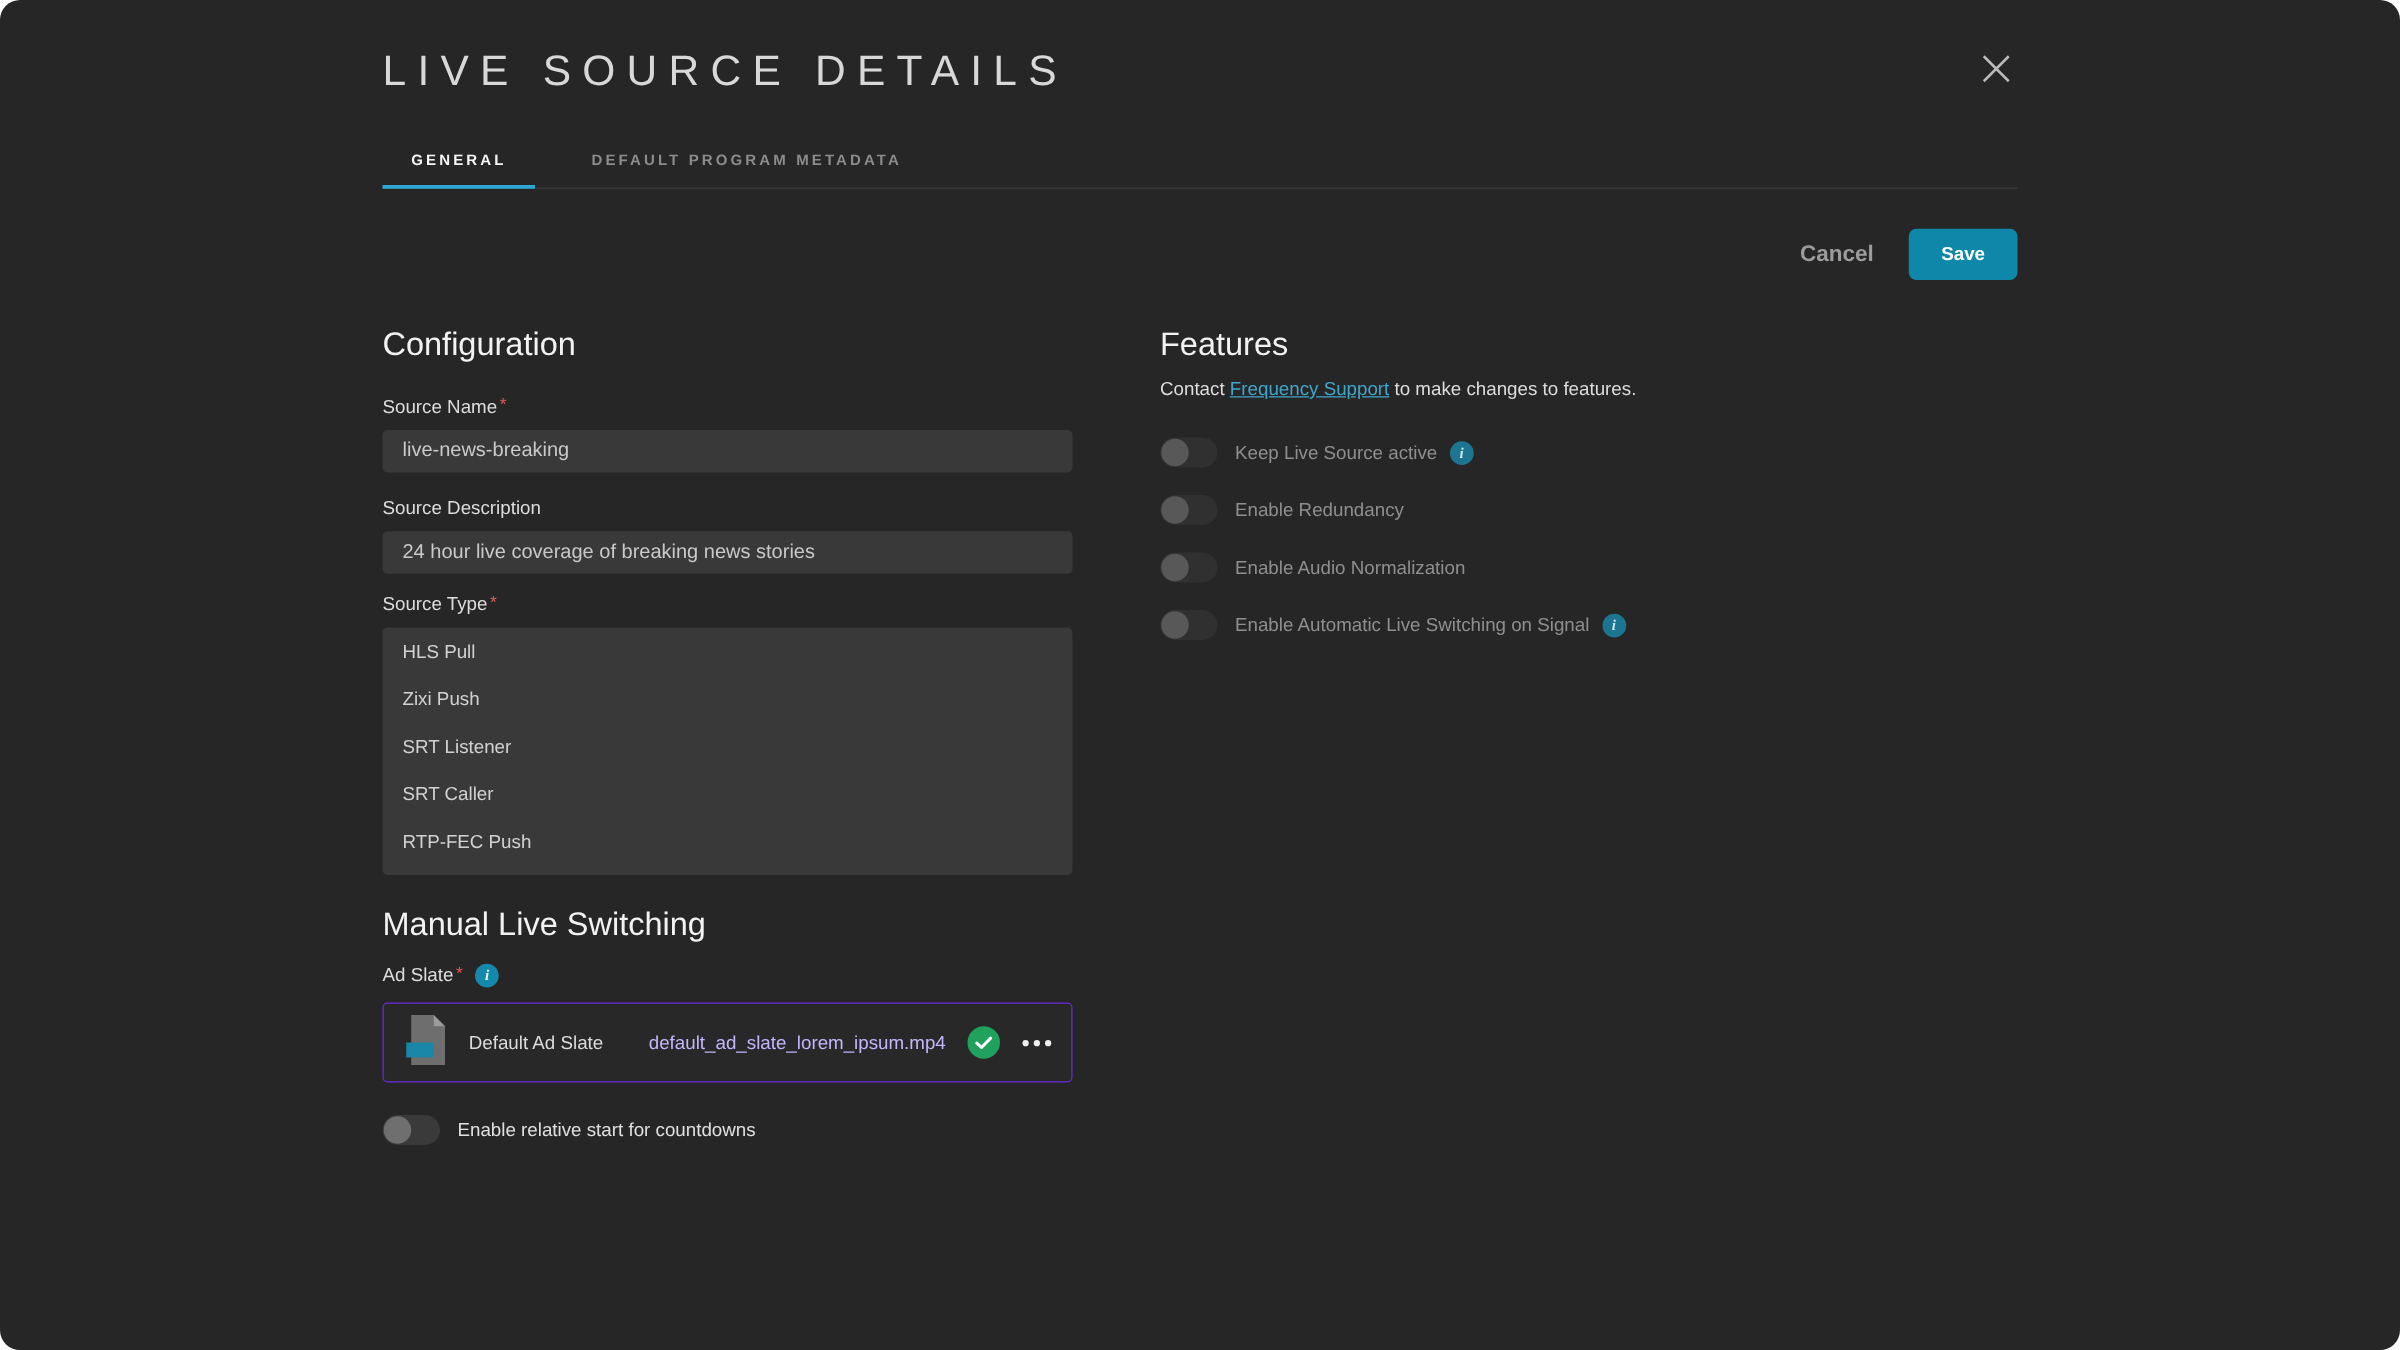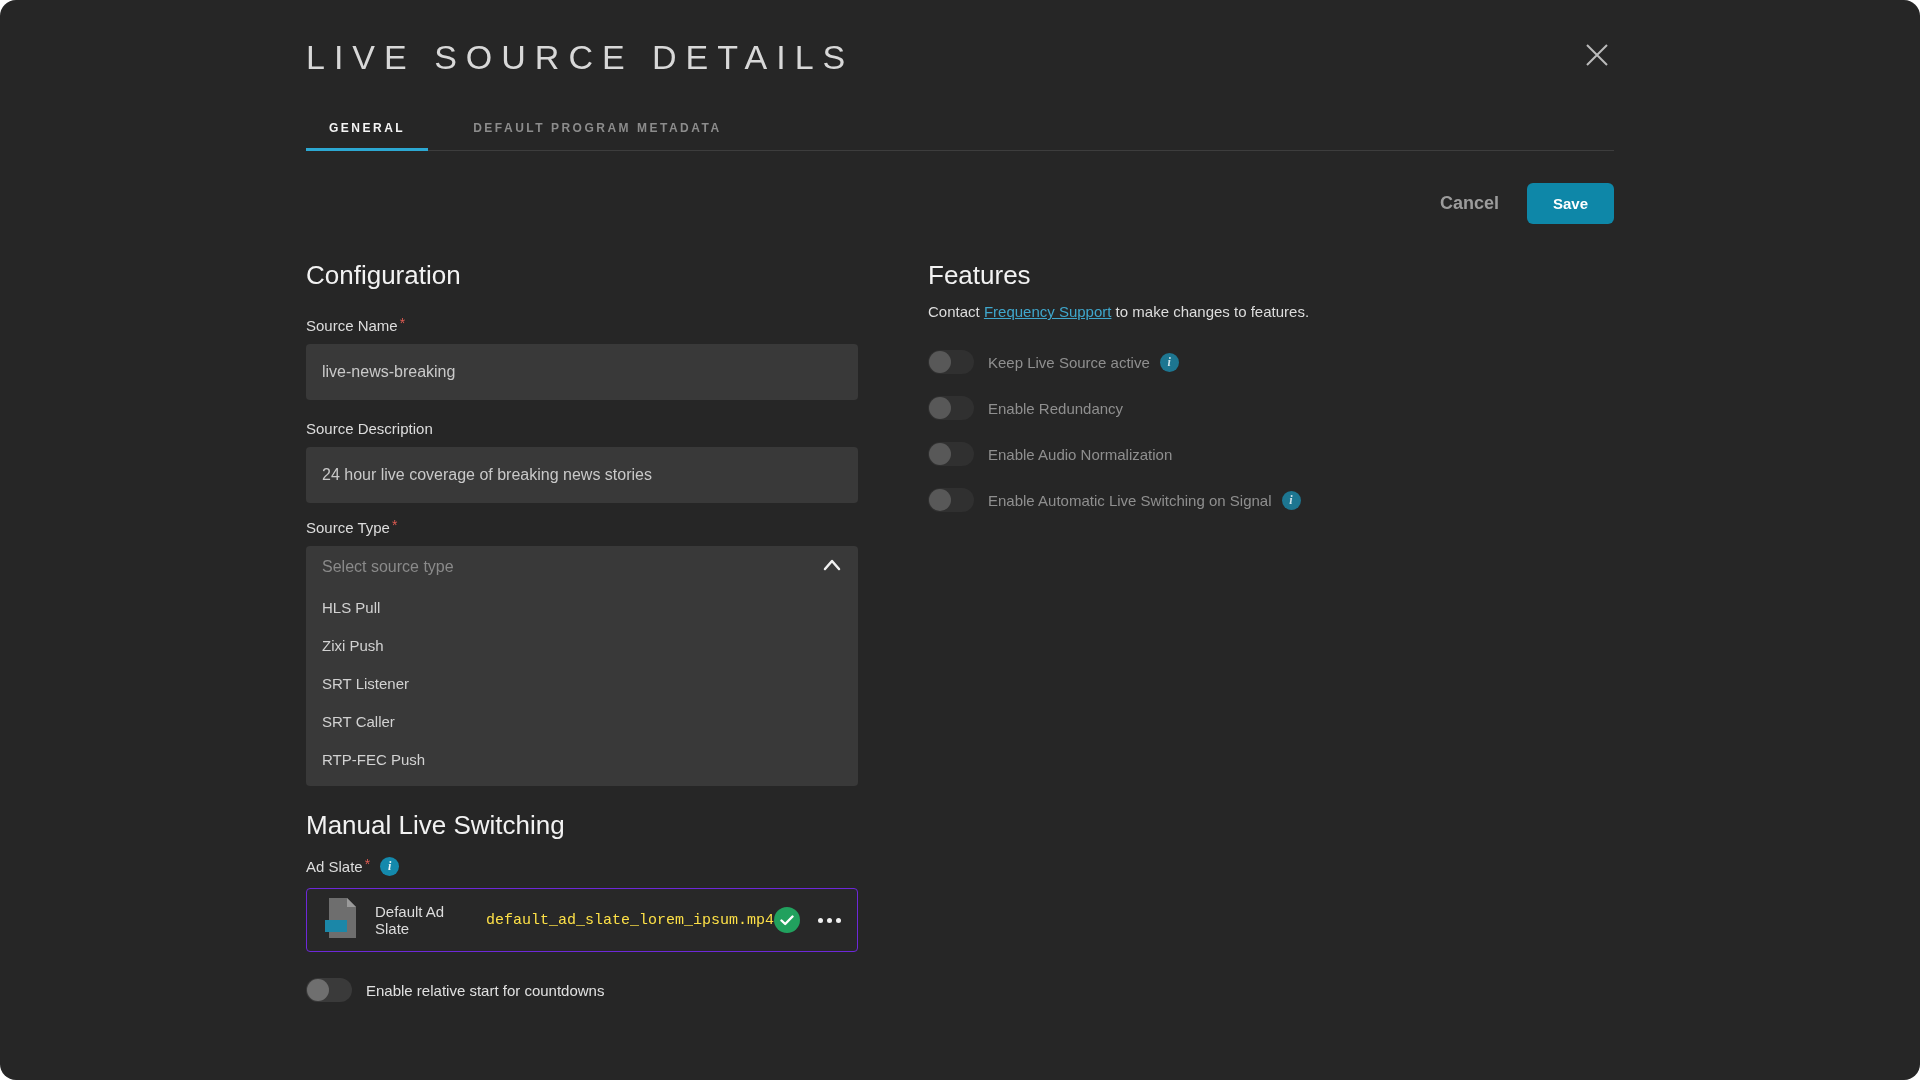--- a/index.html
+++ b/index.html
@@ -60,21 +60,21 @@
   .col-right { margin-left:70px; flex:1; }
 
   h2.section-heading { font-size:26px; font-weight:400; color:#f2f2f2; }
 
   .field-label {
     font-size:15px; color:#dddddd; display:flex; align-items:center;
   }
   .required { color:var(--asterisk,#df5b52); margin-left:2px; font-size:14px; position:relative; top:-3px; }
 
   .text-input {
-    width:100%; height:56px; background:#393939; border:none;
+    width:100%; height:34px; background:#393939; border:none;
     border-radius:4px; color:#c9c9c9; font-size:16px; padding:0 16px;
     font-family:inherit; outline:none; display:block;
   }
 
   .mt26 { margin-top:26px; } .mt20 { margin-top:20px; }
   .mt16 { margin-top:16px; } .mt10 { margin-top:10px; }
   .mt12 { margin-top:12px; } .mt24 { margin-top:24px; }
 
   
   .select-panel {
@@ -99,21 +99,21 @@
     font-style:italic; margin-left:10px; flex:none;
   }
   .info-icon.dim { background:#1d7691; color:#cfe3ea; }
 
   
   .slate-box {
     border:1px solid #6d28d9; border-radius:4px; height:64px;
     display:flex; align-items:center; padding:0 16px; background:#282828;
   }
   .slate-name { font-size:15px; color:#dcdcdc; margin-left:16px; width:132px; }
-  .slate-file { font-size:15px; color:#fde047; margin-left:12px;font-family:Liberation Mono, monospace; }
+  .slate-file { font-size:15px; color:#c4b5fd; margin-left:12px; }
   .check-badge {
     width:26px; height:26px; border-radius:50%;
     background:var(--check,#21a15e); display:flex; align-items:center;
     justify-content:center; margin-left:auto; flex:none;
   }
   .dots-btn {
     background:none; border:none; display:flex; gap:4px; margin-left:18px;
     cursor:pointer; padding:4px 0;
   }
   .dots-btn i { width:5px; height:5px; border-radius:50%; background:#f0f0f0; display:block; }
@@ -183,28 +183,20 @@
           <span>Source Description</span>
         </div>
         <input class="text-input mt10" value="24 hour live coverage of breaking news stories" style="">
 
         <div class="field-label mt16">
           <span>Source Type</span>
             <span class="required">*</span>
         </div>
 
         <div class="select-panel mt10">
-          <div class="select-value-row">
-            <span class="select-placeholder">Select source type</span>
-            <span>
-              <svg width="20" height="14" viewBox="0 0 20 14">
-                  <polyline points="3,11 10,3 17,11" stroke="#f0f0f0" stroke-width="2.5" fill="none" stroke-linecap="round" stroke-linejoin="round"></polyline>
-                </svg>
-            </span>
-          </div>
           <div class="select-option">HLS Pull</div>
           <div class="select-option">Zixi Push</div>
           <div class="select-option">SRT Listener</div>
           <div class="select-option">SRT Caller</div>
           <div class="select-option">RTP-FEC Push</div>
         </div>
 
         <h2 class="section-heading mt24">Manual Live Switching</h2>
 
         <div class="field-label mt16">

